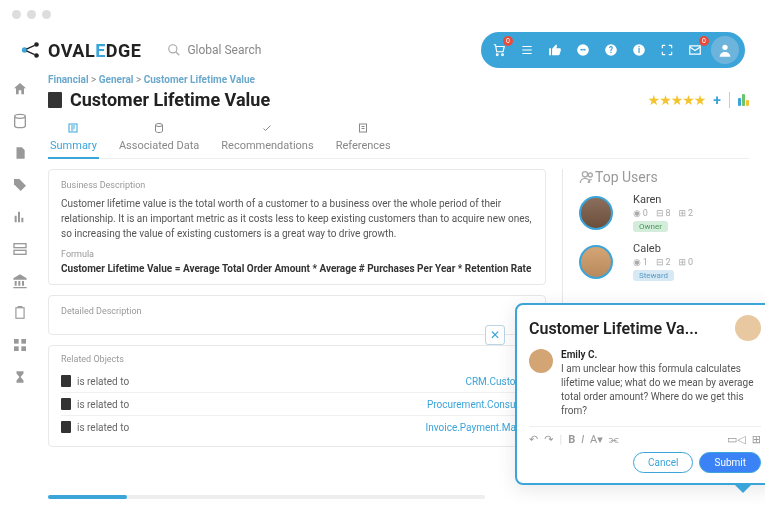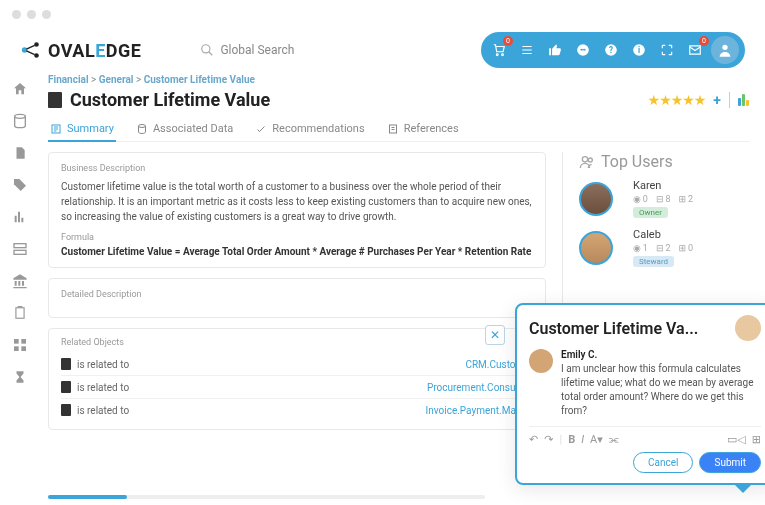--- a/index.html
+++ b/index.html
@@ -3,58 +3,58 @@
 <meta charset="utf-8">
 <style>
 * { margin: 0; padding: 0; box-sizing: border-box; }
 body { font-family: -apple-system, BlinkMacSystemFont, "Segoe UI", Roboto, sans-serif; background: #fff; color: #333; font-size: 12px; }
 .window { width: 765px; height: 505px; position: relative; }
 .titlebar { height: 28px; display: flex; align-items: center; padding: 0 12px; gap: 6px; }
 .dot { width: 9px; height: 9px; border-radius: 50%; background: #ddd; }
 .topbar { height: 44px; display: flex; align-items: center; padding: 0 20px; gap: 16px; }
 .logo { display: flex; align-items: center; gap: 6px; font-weight: 700; font-size: 18px; color: #222; letter-spacing: 0.5px; }
 .logo svg { width: 22px; height: 22px; }
-.search { flex: 0 0 180px; display: flex; align-items: center; gap: 6px; color: #888; padding: 6px 10px; border-radius: 4px; justify-content: center; }
+.search { flex: 0 0 180px; display: flex; align-items: center; gap: 6px; color: #888; padding: 6px 10px; border-radius: 4px; }
 .topicons { margin-left: auto; display: flex; align-items: center; gap: 4px; background: #3ba4d9; border-radius: 18px; padding: 4px 6px; }
 .ticon { width: 24px; height: 24px; display: flex; align-items: center; justify-content: center; color: #fff; position: relative; cursor: pointer; }
 .ticon .badge { position: absolute; top: -2px; right: -2px; background: #e74c3c; color: #fff; font-size: 7px; border-radius: 7px; padding: 1px 3px; min-width: 10px; text-align: center; }
 .avatar-top { width: 28px; height: 28px; border-radius: 50%; background: #6db4dd; display: flex; align-items: center; justify-content: center; }
 .body { display: flex; height: calc(505px - 28px - 44px); }
 .sidebar { width: 40px; display: flex; flex-direction: column; align-items: center; padding-top: 8px; gap: 14px; color: #999; }
 .sidebar .sicon { width: 18px; height: 18px; cursor: pointer; display: flex; align-items: center; justify-content: center; }
 .main { flex: 1; padding: 0 16px 8px 8px; position: relative; overflow: hidden; }
 .breadcrumb { color: #888; font-size: 10px; margin: 2px 0 4px; }
 .breadcrumb span { color: #6aa8cc; font-weight: bold; }
 .titlerow { display: flex; align-items: center; gap: 8px; margin-bottom: 8px; }
 .titlerow h1 { font-size: 18px; font-weight: 700; color: #222; }
 .title-icon { width: 14px; height: 16px; background: #333; border-radius: 1px; position: relative; display: inline-block; }
 .title-right { margin-left: auto; display: flex; align-items: center; gap: 8px; }
 .stars { color: #f4c430; font-size: 14px; letter-spacing: -1px; }
 .plus { color: #3ba4d9; font-size: 14px; font-weight: bold; }
 .divider-v { width: 1px; height: 16px; background: #ccc; }
 .tabs { display: flex; gap: 18px; border-bottom: 1px solid #eee; margin-bottom: 10px; }
-.tab { display: flex; align-items: center; gap: 5px; padding: 4px 2px 6px; color: #888; cursor: pointer; font-size: 11px; position: relative; }
+.tab { display: flex; align-items: center; gap: 5px; padding: 4px 2px 6px; color: #888; cursor: pointer; font-size: 11px; position: relative; flex-direction: column; }
 .tab.active { color: #3ba4d9; }
 .tab.active::after { content: ''; position: absolute; bottom: -1px; left: 0; right: 0; height: 2px; background: #3ba4d9; }
 .content-row { display: flex; gap: 16px; }
 .left-col { flex: 1; }
 .right-col { width: 170px; }
 .card { border: 1px solid #e8e8e8; border-radius: 4px; padding: 10px 12px; margin-bottom: 10px; font-size: 10px; color: #555; }
 .card .label { color: #999; font-size: 9px; margin-bottom: 6px; }
 .card p { line-height: 1.5; margin-bottom: 8px; }
 .card .sub { color: #999; font-size: 9px; margin: 8px 0 4px; }
 .card strong { font-size: 10px; color: #333; }
 .rel-card { border: 1px solid #e8e8e8; border-radius: 4px; padding: 8px 12px; margin-bottom: 10px; }
 .rel-card .label { color: #999; font-size: 9px; margin-bottom: 6px; }
 .rel-row { display: flex; align-items: center; gap: 6px; padding: 5px 0; border-bottom: 1px solid #f0f0f0; font-size: 10px; }
 .rel-row:last-child { border-bottom: none; }
 .rel-icon { width: 10px; height: 12px; background: #333; border-radius: 1px; }
 .rel-label { color: #666; }
 .rel-link { margin-left: auto; color: #3ba4d9; }
-.top-users-h { display: flex; align-items: center; gap: 6px; color: #999; font-size: 16px; margin-bottom: 8px; }
+.top-users-h { display: flex; align-items: center; color: #999; font-size: 14px; margin-bottom: 8px; }
 .user { display: flex; align-items: center; gap: 20px; margin-bottom: 10px; }
 .user-av { width: 34px; height: 34px; border-radius: 50%; background: #ccc; border: 2px solid #3ba4d9; overflow: hidden; flex-shrink: 0; }
 .user-info { flex: 1; }
 .user-name { color: #444; font-size: 11px; margin-bottom: 2px; }
 .user-stats { display: flex; gap: 8px; color: #aaa; font-size: 9px; align-items: center; }
 .user-stats .st { display: flex; align-items: center; gap: 2px; }
 .role { display: inline-block; padding: 1px 6px; border-radius: 3px; font-size: 8px; margin-top: 3px; }
 .role.owner { background: #d4edda; color: #4a9960; }
 .role.steward { background: #d6e9f5; color: #5a9bc4; }
 .comment-popup { position: absolute; right: -10px; bottom: 20px; width: 260px; background: #fff; border: 2px solid #3ba4d9; border-radius: 8px; padding: 10px 12px; box-shadow: 0 4px 20px rgba(0,0,0,0.1); z-index: 10; }

